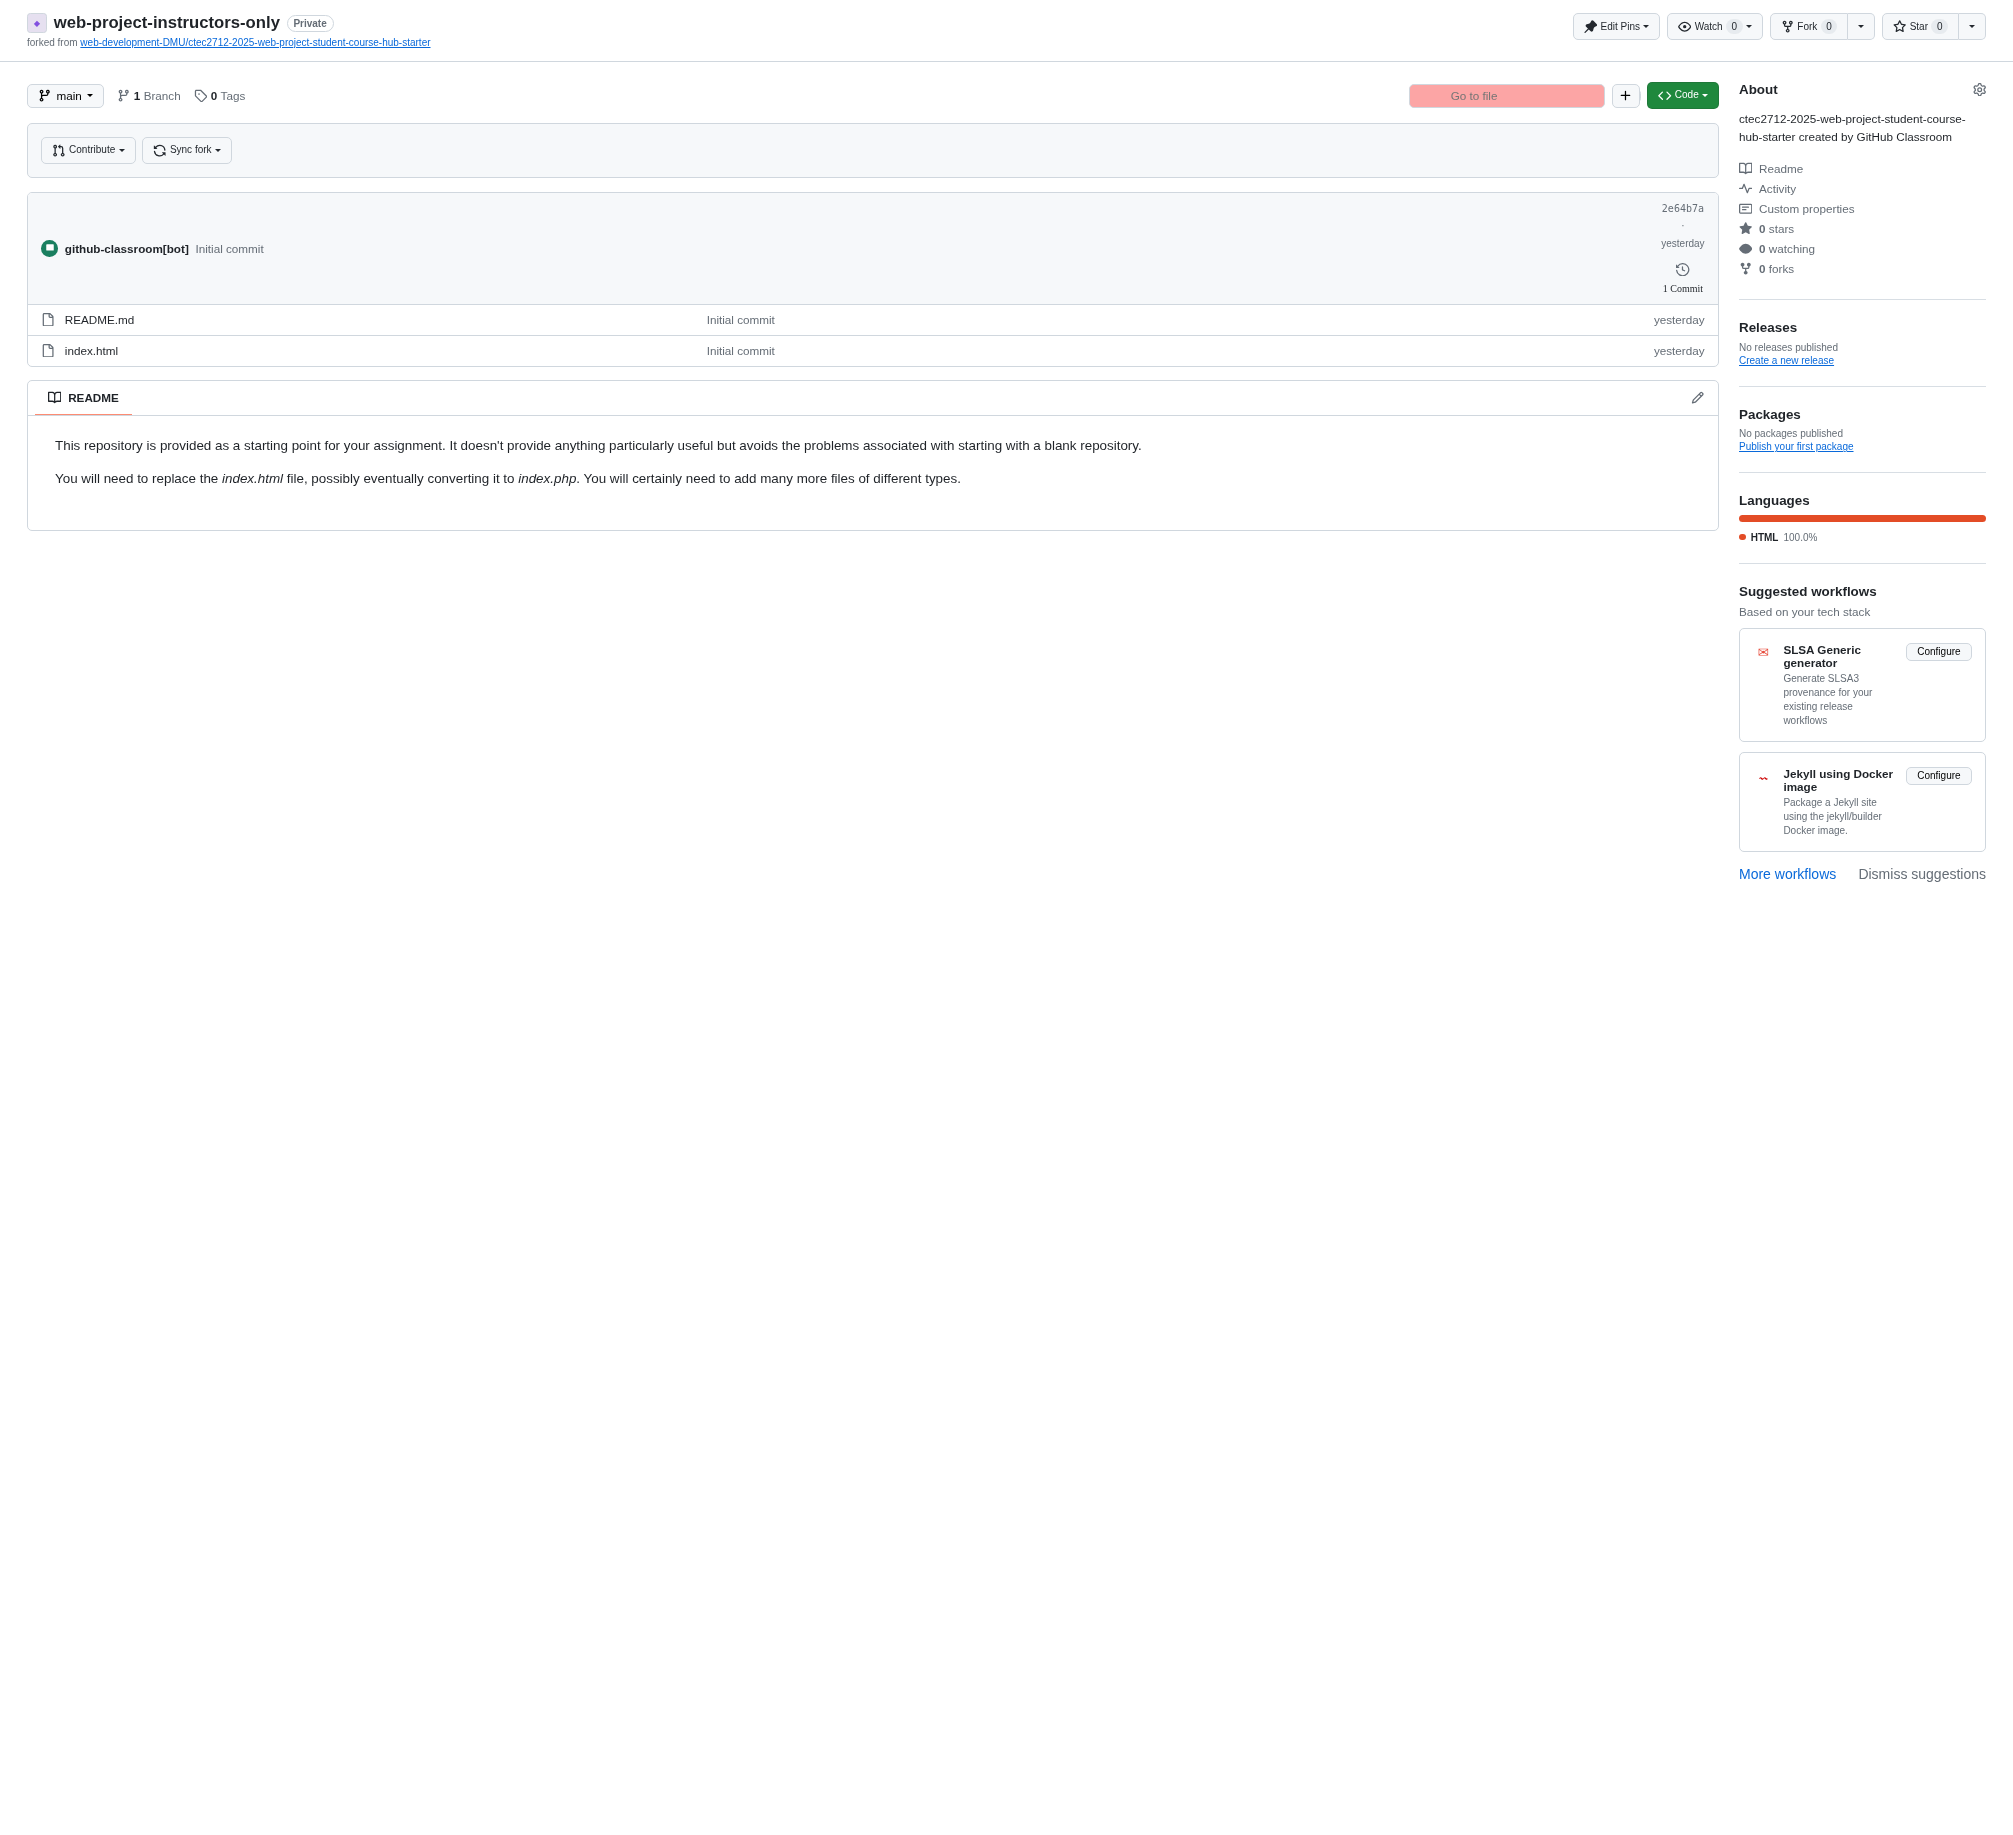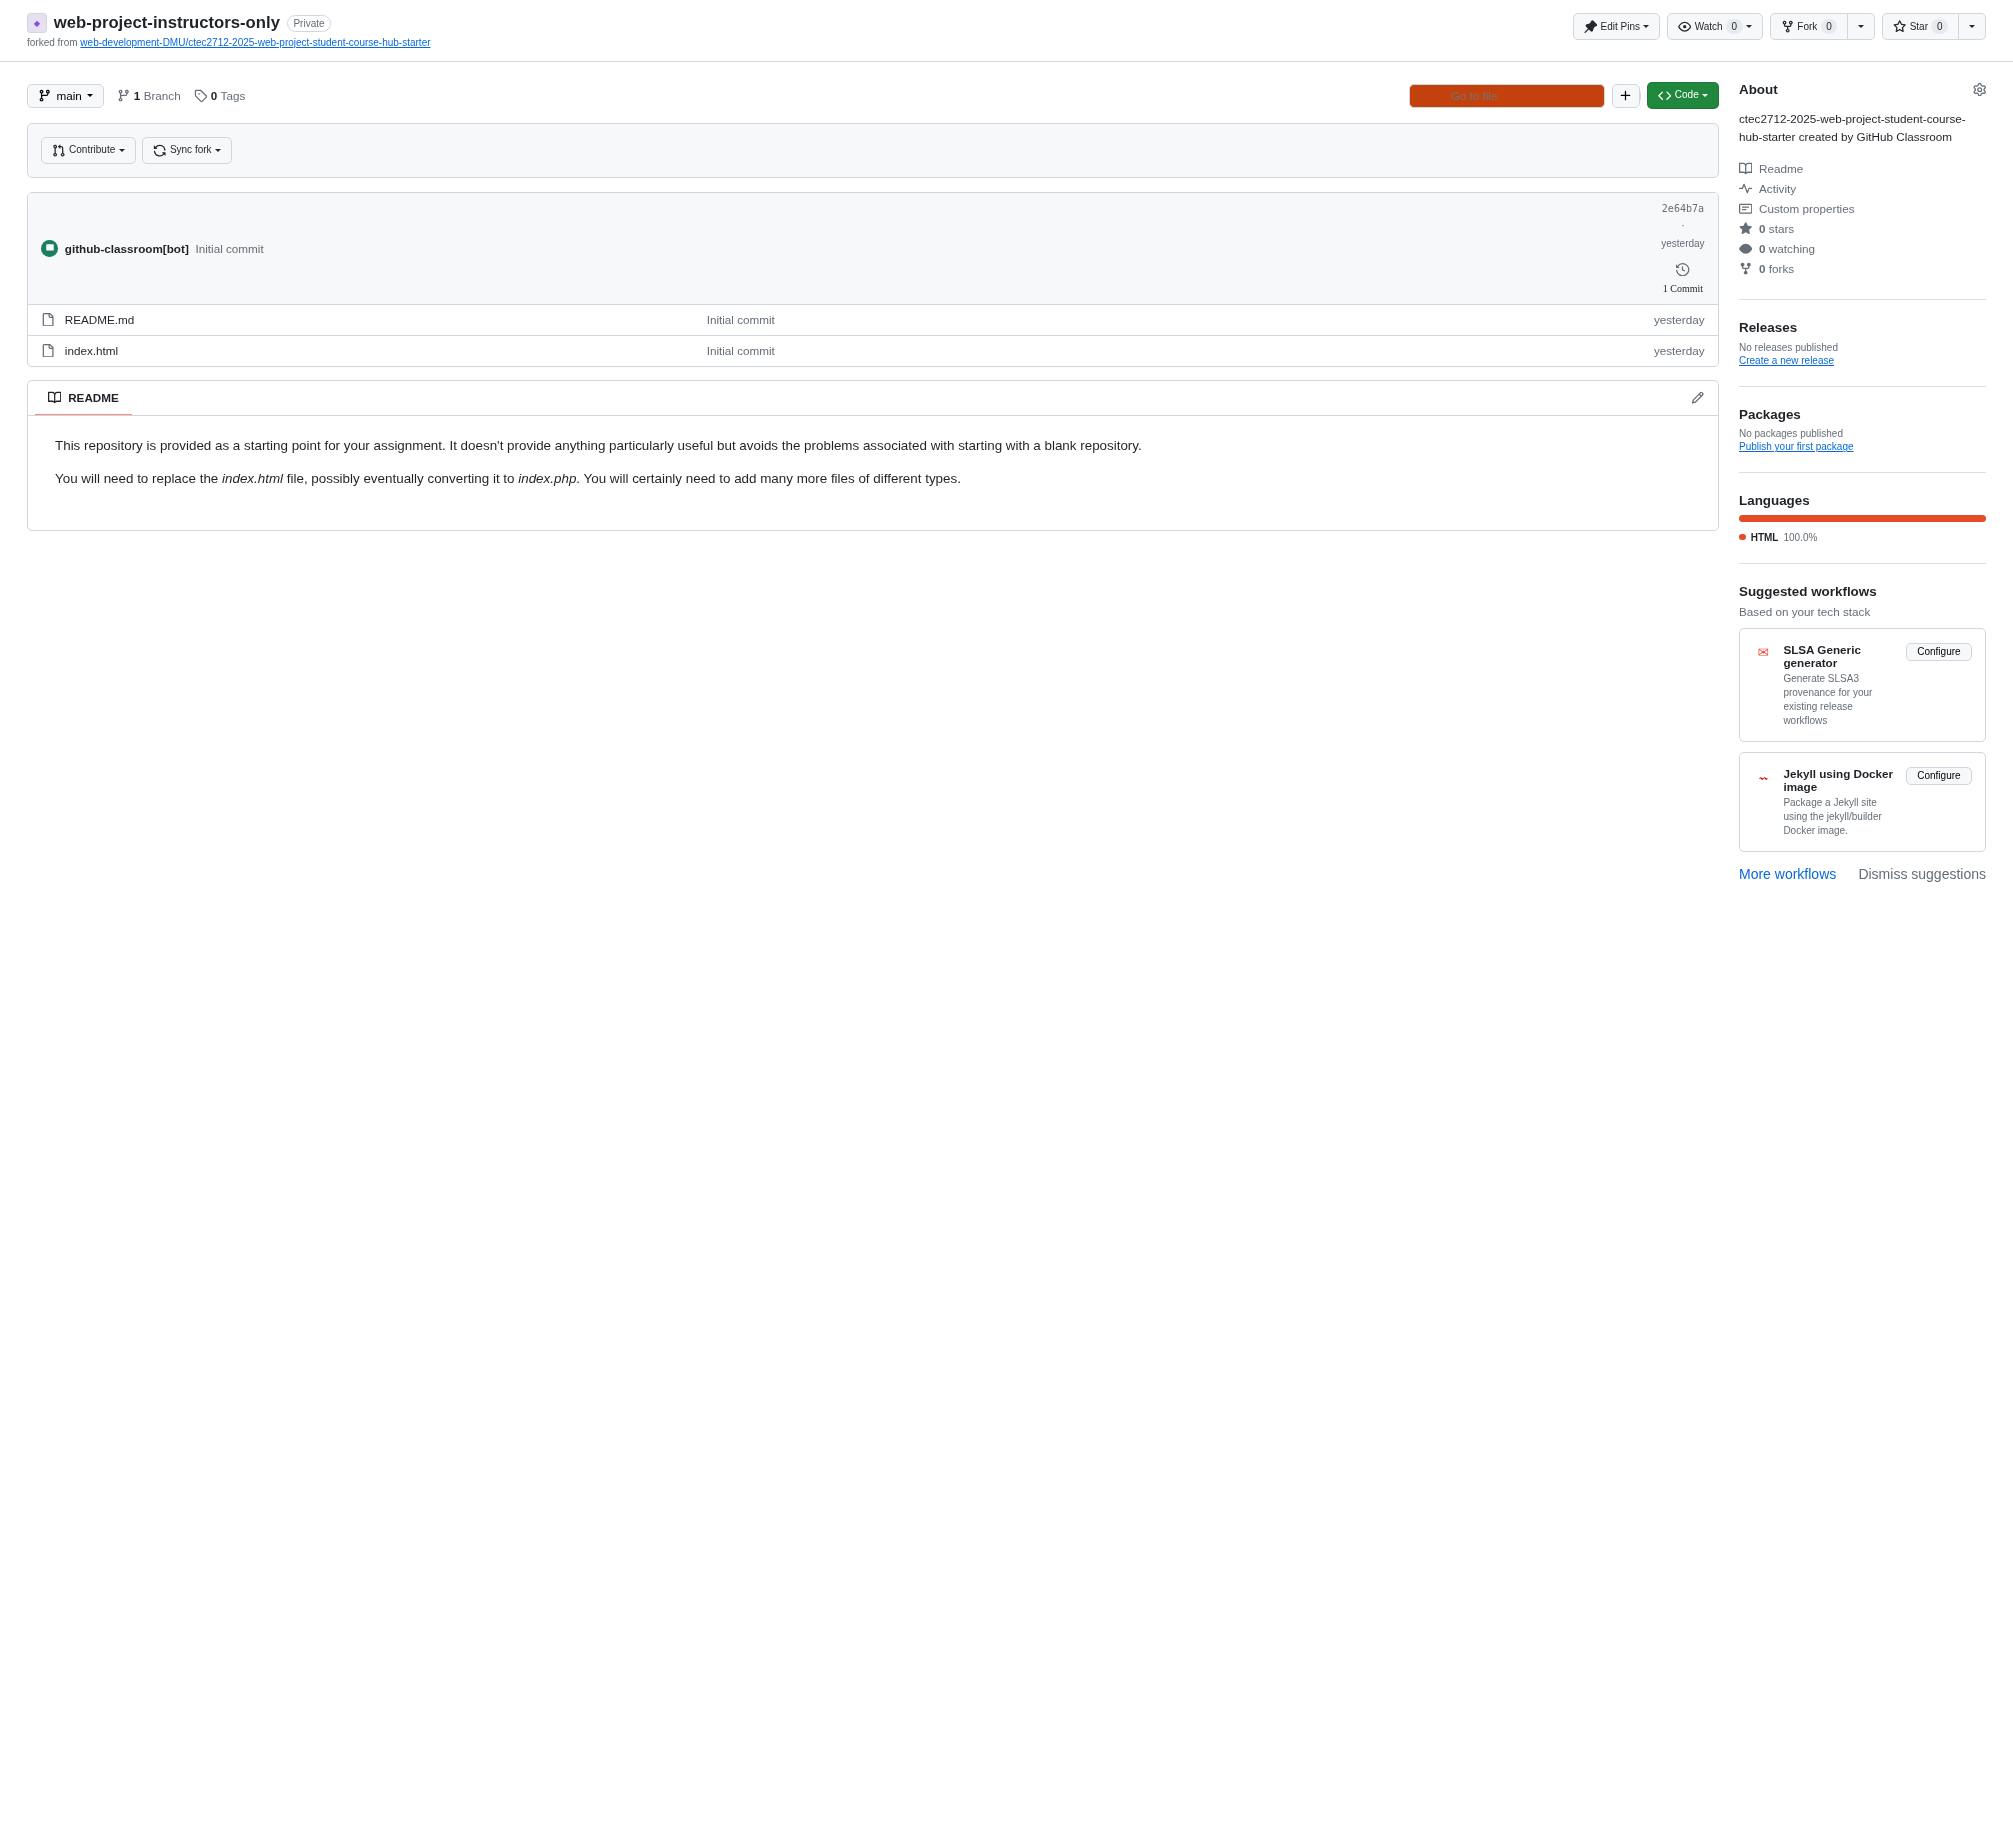--- a/index.html
+++ b/index.html
@@ -3,40 +3,40 @@
 <meta charset="utf-8">
 <style>
 * { box-sizing: border-box; margin: 0; padding: 0; }
 body { font-family: -apple-system, BlinkMacSystemFont, "Segoe UI", Helvetica, Arial, sans-serif; color: #1f2328; background: #fff; font-size: 11.7px; }
 a { color: #0969da; text-decoration: none; }
 .header { display: flex; justify-content: space-between; align-items: flex-start; padding: 13.4px 27px 0; }
 .header-left { flex: 1; }
 .repo-title-row { display: flex; align-items: center; gap: 6.7px; }
 .repo-avatar { width: 20px; height: 20px; border-radius: 3.3px; background: #e6e0f0; border: 0.8px solid #d0d7de; display: inline-flex; align-items: center; justify-content: center; font-size: 8.3px; color: #8250df; }
 .repo-name { font-size: 16.7px; font-weight: 600; color: #1f2328; }
-.badge-private { font-size: 10px; border: 0.8px solid #d0d7de; border-radius: 2em; padding: 0 5.8px; color: #656d76; line-height: 15px; }
+.badge-private { font-size: 10px; border: 0.8px solid #d0d7de; border-radius: 2em; padding: 0 5.8px; color: #656d76; line-height: 15px; font-weight: bold; }
 .forked-from { font-size: 10px; color: #656d76; margin-top: 3.3px; }
 .forked-from a { color: #0969da; text-decoration: underline; }
 .header-actions { display: flex; gap: 6.7px; }
 .btn { display: inline-flex; align-items: center; gap: 3.3px; padding: 4.2px 10px; font-size: 10px; line-height: 16.7px; border: 0.8px solid #d0d7de; border-radius: 5px; background: #f6f8fa; color: #24292f; cursor: pointer; font-weight: 500; }
 .btn-group { display: flex; }
 .btn-group .btn { border-radius: 0; }
 .btn-group .btn:first-child { border-radius: 5px 0 0 5px; }
 .btn-group .btn:last-child { border-radius: 0 5px 5px 0; border-left: 0; }
 .btn-group .btn:only-child { border-radius: 5px; }
 .counter { background: #afb8c133; border-radius: 2em; padding: 0 5px; font-size: 10px; line-height: 15px; min-width: 16.7px; text-align: center; }
 .btn-primary { background: #1f883d; color: #fff; border-color: rgba(31,35,40,0.15); }
 hr.divider { border: 0; border-bottom: 0.8px solid #d0d7de; margin: 13.4px 0 0; }
 .main-layout { display: grid; grid-template-columns: 1fr 247px; gap: 20px; padding: 20px 27px; }
 .file-nav { display: flex; align-items: center; gap: 13.4px; margin-bottom: 13.4px; }
 .file-nav-right { margin-left: auto; display: flex; gap: 6.7px; align-items: center; }
 .branch-btn { display: inline-flex; align-items: center; gap: 5px; padding: 4.2px 10px; border: 0.8px solid #d0d7de; border-radius: 5px; background: #f6f8fa; font-size: 11.7px; cursor: pointer; }
 .branch-stat { display: inline-flex; align-items: center; gap: 3.3px; color: #656d76; font-size: 11.7px; }
 .branch-stat b { color: #1f2328; }
-.search-box { display: flex; align-items: center; border: 0.8px solid #d0d7de; border-radius: 5px; padding: 4.2px 10px; width: 196px; color: #656d76; background: #c2410c; gap: 24px; }
+.search-box { display: flex; align-items: center; border: 0.8px solid #d0d7de; border-radius: 5px; padding: 4.2px 10px; width: 196px; color: #656d76; background: #fca5a5; gap: 24px; }
 .search-box input { border: 0; outline: 0; flex: 1; font-size: 11.7px; margin-left: 6.7px; background: transparent; }
 .kbd { border: 0.8px solid #d0d7de; border-radius: 3.3px; padding: 0 3.3px; font-size: 9.2px; color: #656d76; background: #f6f8fa; }
 .btn-icon { padding: 4.2px 6.7px; border: 0.8px solid #d0d7de; border-radius: 5px; background: #f6f8fa; cursor: pointer; display: inline-flex; align-items: center; }
 .up-to-date-box { border: 0.8px solid #d0d7de; border-radius: 5px; padding: 13.4px; background: #f6f8fa; margin-bottom: 13.4px; }
 .up-to-date-text { font-size: 11.7px; margin-bottom: 10px; }
 .code-snip { background: #ddf4ff; padding: 1.7px 5px; border-radius: 5px; font-family: ui-monospace, monospace; font-size: 10px; color: #0969da; }
 .files-box { border: 0.8px solid #d0d7de; border-radius: 5px; overflow: hidden; }
 .commit-row { display: flex; align-items: center; padding: 10px 13.4px; background: #f6f8fa; border-bottom: 0.8px solid #d0d7de; gap: 6.7px; font-size: 11.7px; }
 .commit-avatar { width: 16.7px; height: 16.7px; border-radius: 50%; background: #1a7f5f; display: inline-flex; align-items: center; justify-content: center; }
 .commit-author { font-weight: 600; }

